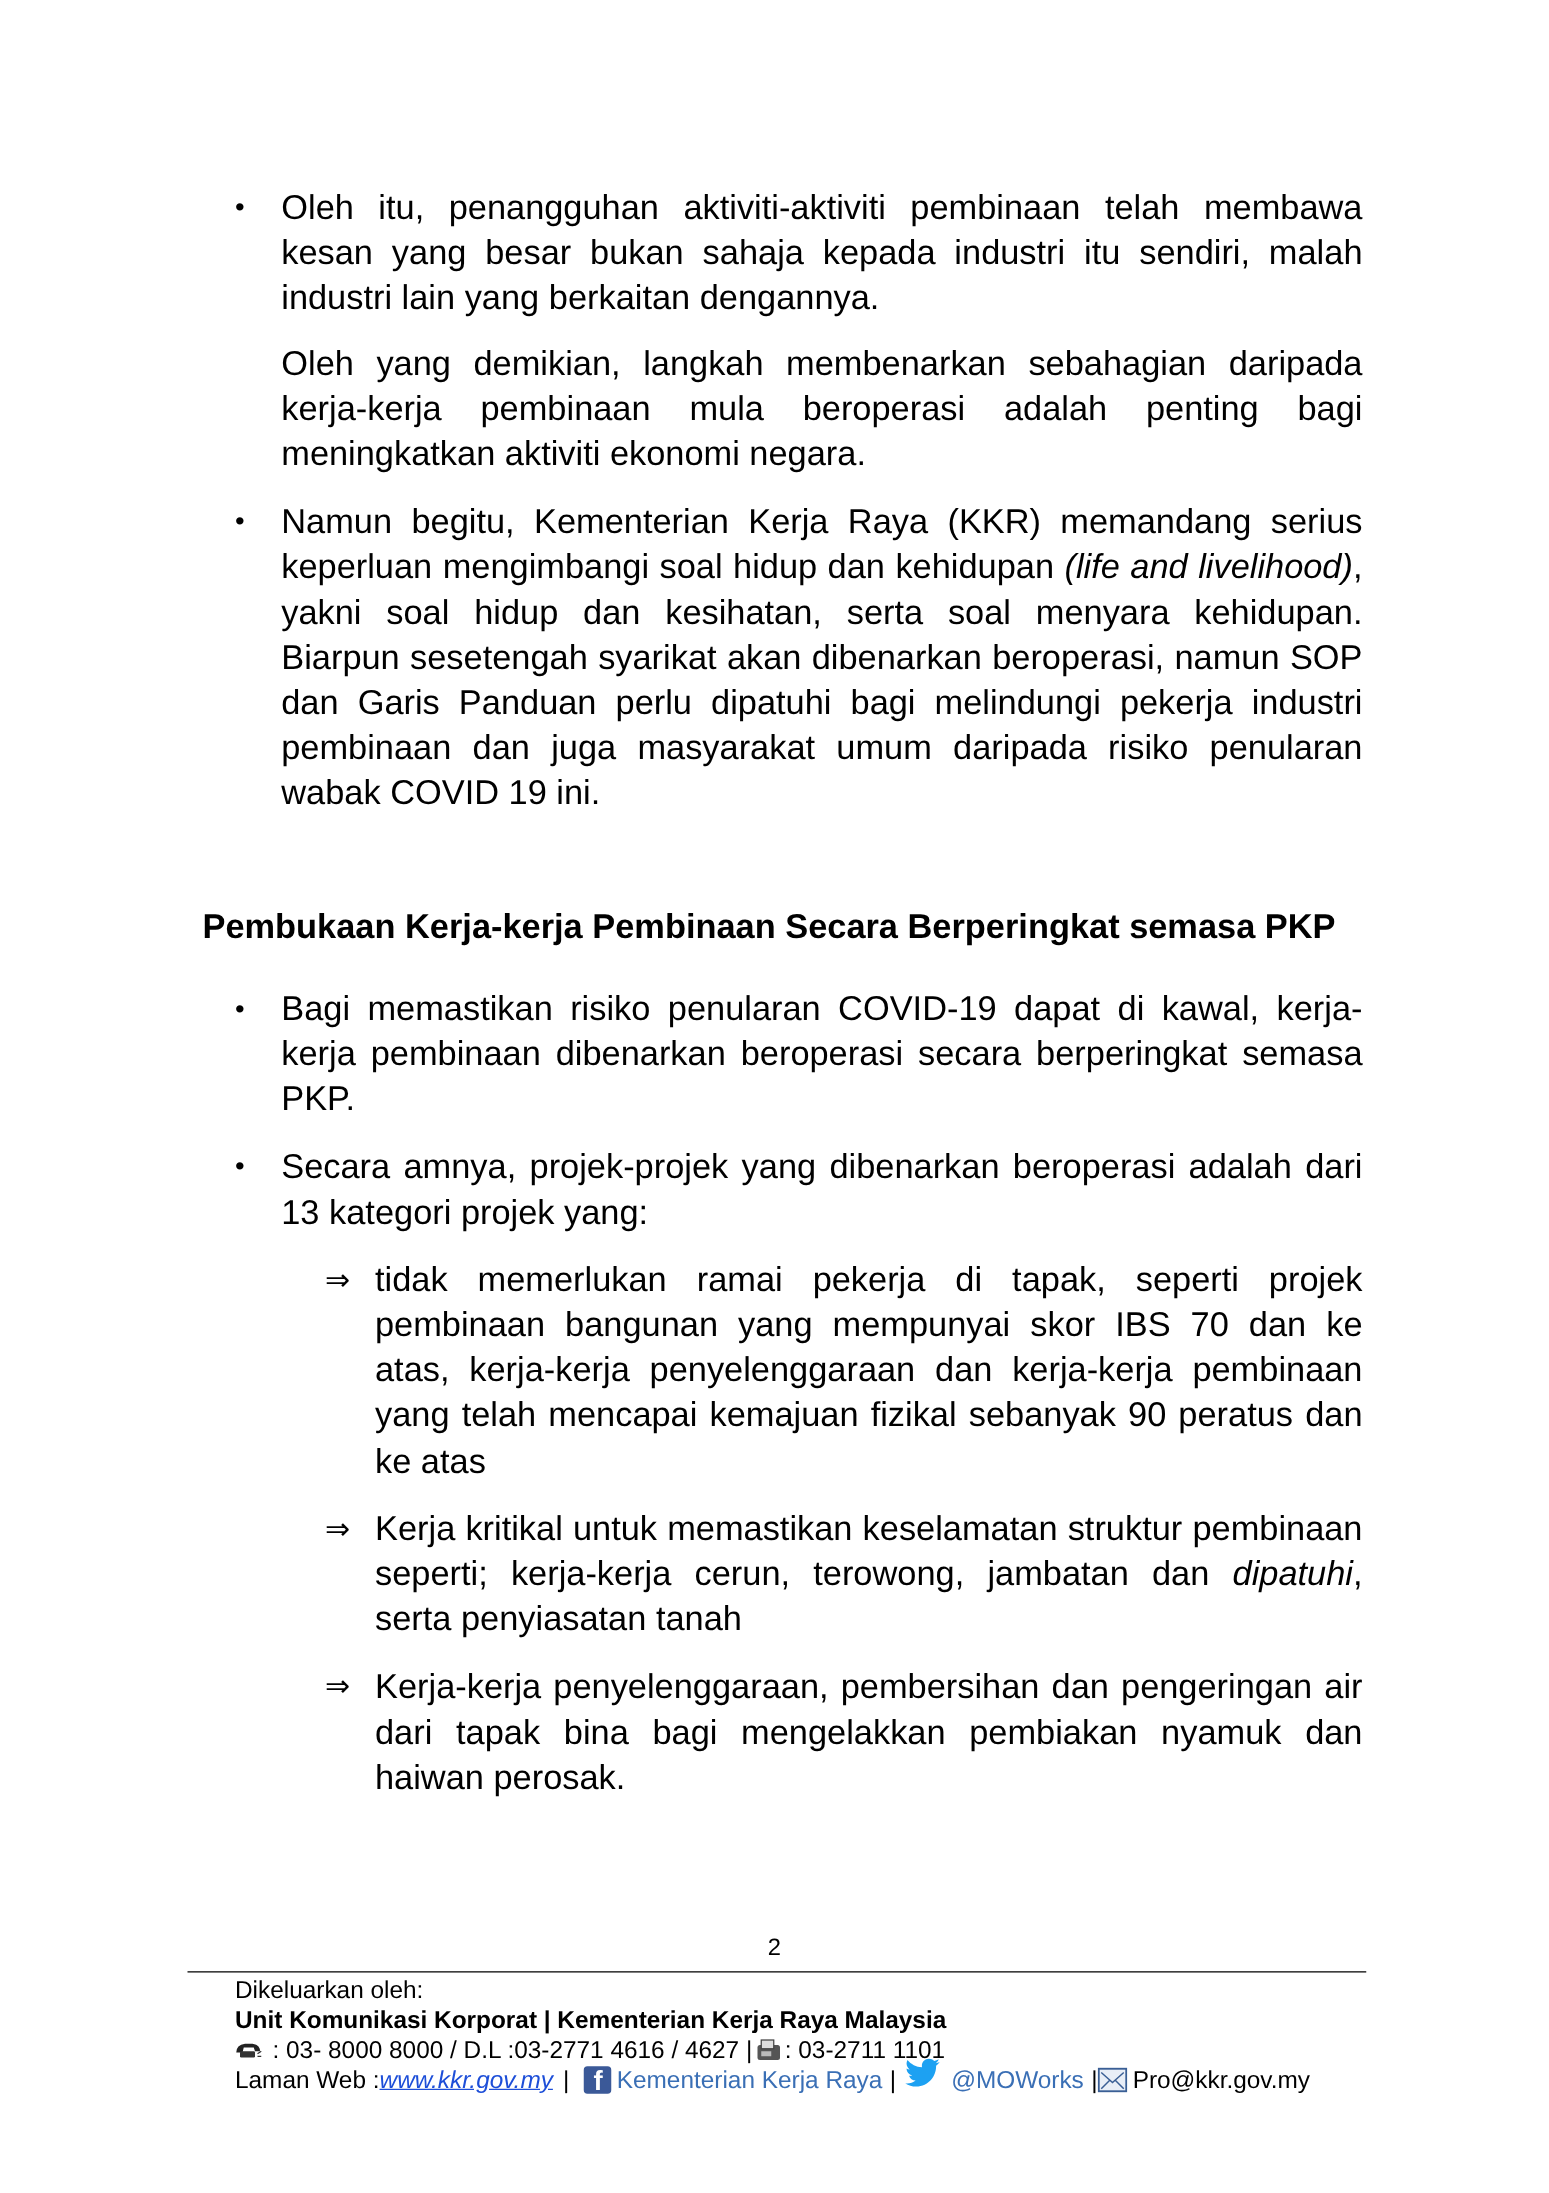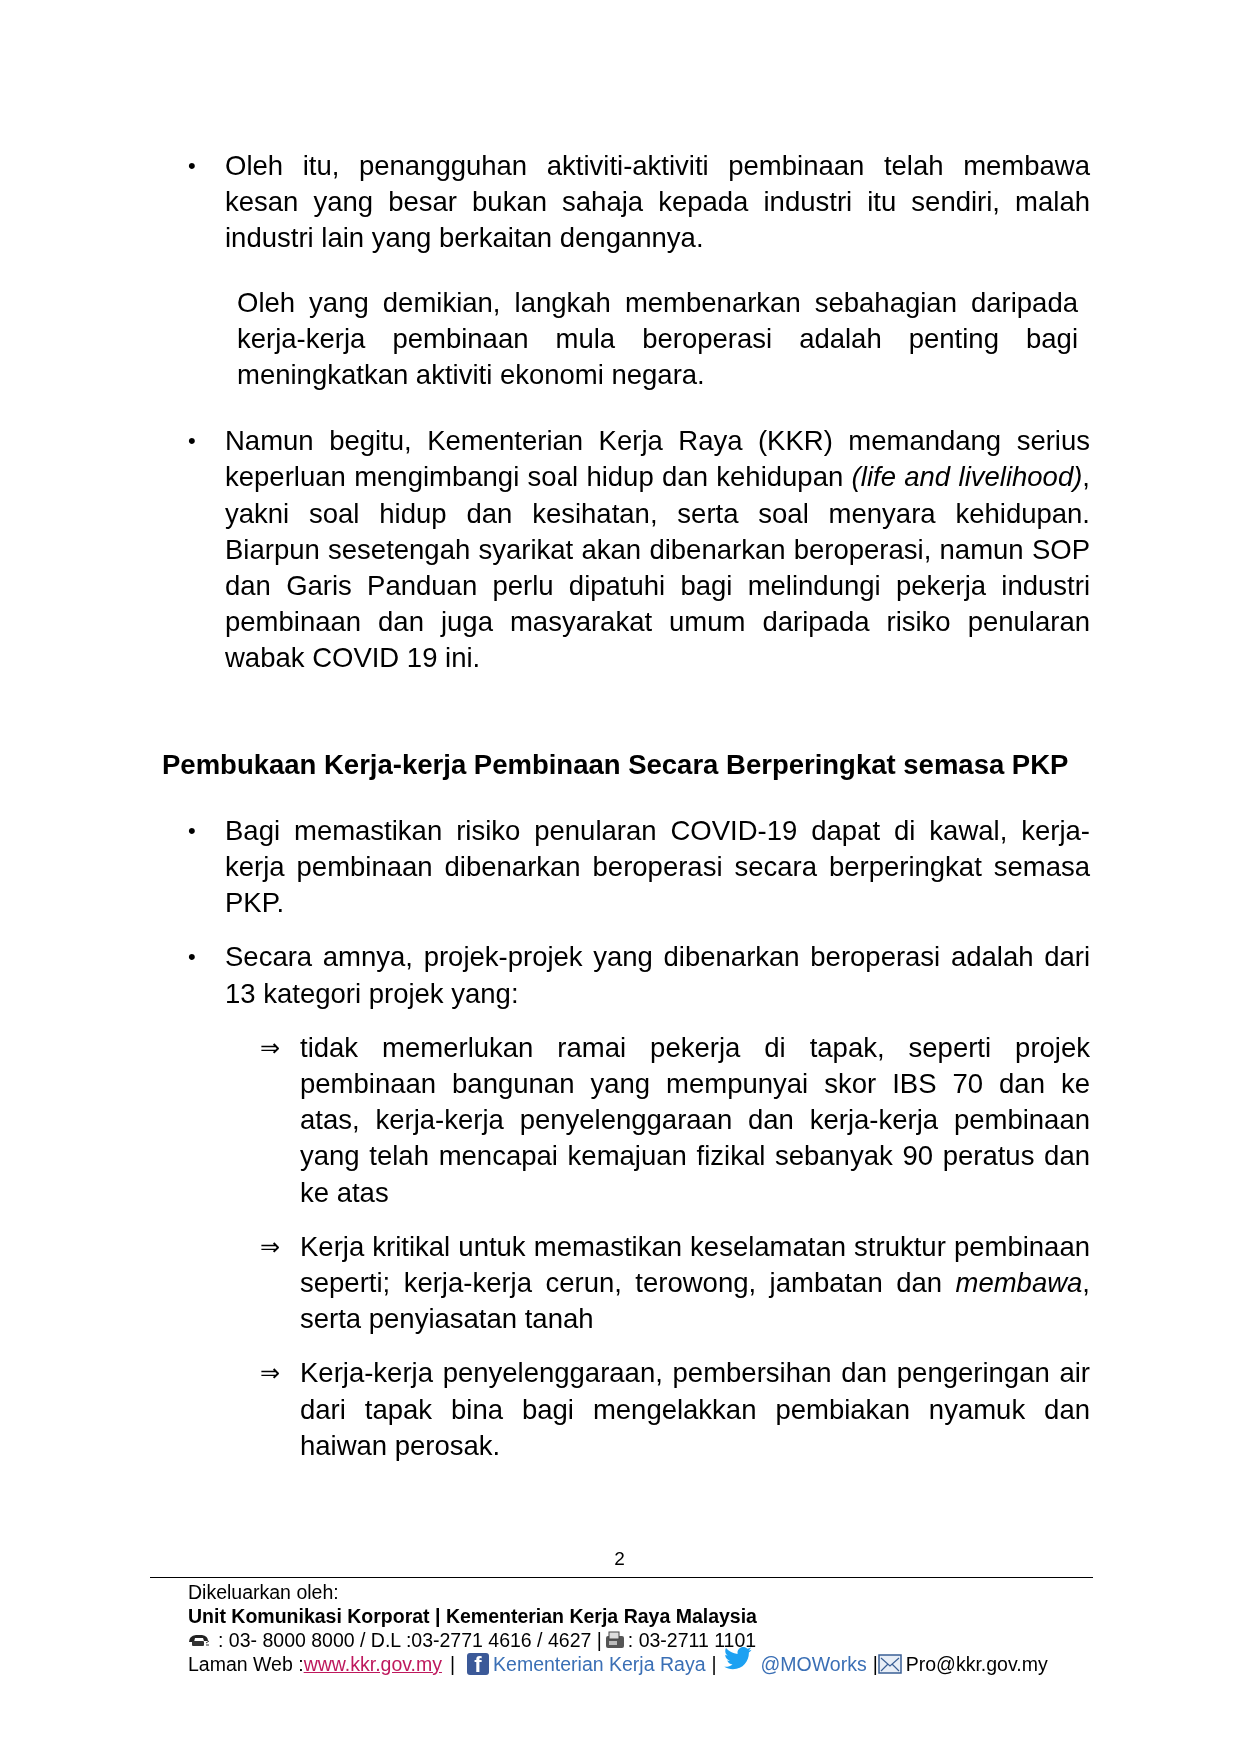--- a/index.html
+++ b/index.html
@@ -2,21 +2,21 @@
 <html><head>
 <meta charset="utf-8">
 <style>
   html, body { margin:0; padding:0; background:#ffffff; }
   body { width:1239px; height:1754px; position:relative; overflow:hidden; color:#000; }
   .page { position:absolute; left:0; top:0; width:1239px; height:1754px; }
   .body-text { position:absolute; left:150px; top:148px; width:940px;
     font-family:"Liberation Sans", sans-serif; font-size:27.5px; line-height:36.2px; }
   .bullet-item { position:relative; padding-left:75px; text-align:justify; margin:0; }
   .bullet-item .bullet { position:absolute; left:38px; top:0; font-size:22px; }
-  .para { padding-left:75px; text-align:justify; margin:12px; }
+  .para { padding-left:75px; text-align:justify; margin:0; }
   .gap-s { height:16px; }
   .gap-m { height:18px; }
   .gap-l { height:58px; }
   .heading { font-weight:bold; text-decoration-thickness:3px;
     text-underline-offset:4px; text-align:justify; margin:12px; padding-left:0; }
   .arrow-item { position:relative; padding-left:150px; text-align:justify; margin:0; }
   .arrow-item .arrow { position:absolute; left:110px; top:0; font-family:"DejaVu Sans", sans-serif; font-size:24px; }
   .arrow-item.first .txt { }
   em { font-style:italic;margin-top:12px; }
   .pagenum { position:absolute; left:0; width:1239px; top:1548px; text-align:center;
@@ -27,21 +27,21 @@
   .footer .bold { font-weight:bold; }
   .footer .row { white-space:nowrap; display:flex; align-items:center; height:24px; }
   .icon { display:inline-block; vertical-align:middle; }
   .phone-icon { width:22px; height:14px; margin-right:8px; }
   .fax-icon { width:22px; height:20px; margin:0 2px; }
   .fb-icon { width:22px; height:22px; background:#3b5998; border-radius:3px; color:#fff;
     font-weight:bold; font-family:"Liberation Sans", sans-serif; font-size:22px; line-height:24px;
     text-align:center; margin:0 4px 0 4px; overflow:hidden; }
   .tw-icon { width:34px; height:30px; margin:-10px 6px 0 4px; }
   .mail-icon { width:24px; height:22px; margin:0 4px 0 0; }
-  .link { color:#be185d; text-decoration:underline; }
+  .link { color:#1d4ed8; text-decoration:underline;font-style:italic; }
   .blue { color:#3a6fb5;text-align:right; }
   .sep { margin:0 8px; }
 </style>
 </head>
 <body>
 
 <div class="page">
 
   <div class="body-text">
 
@@ -73,21 +73,21 @@
     </p>
     <div class="gap-m"></div>
 
     <p class="arrow-item first">
       <span class="arrow">⇒</span>
       <span class="txt"> tidak memerlukan ramai pekerja di tapak, seperti projek pembinaan bangunan yang mempunyai skor IBS 70 dan ke atas, kerja-kerja penyelenggaraan dan kerja-kerja pembinaan yang telah mencapai  kemajuan fizikal sebanyak 90 peratus dan ke atas</span>
     </p>
     <div class="gap-m"></div>
     <p class="arrow-item">
       <span class="arrow">⇒</span>
-      <span>Kerja kritikal untuk memastikan keselamatan struktur pembinaan seperti; kerja-kerja cerun, terowong, jambatan dan </span><em>membawa</em><span>, serta penyiasatan tanah</span>
+      <span>Kerja kritikal untuk memastikan keselamatan struktur pembinaan seperti; kerja-kerja cerun, terowong, jambatan dan </span><em>dipatuhi</em><span>, serta penyiasatan tanah</span>
     </p>
     <div class="gap-m"></div>
     <p class="arrow-item">
       <span class="arrow">⇒</span>
       <span>Kerja-kerja penyelenggaraan, pembersihan dan pengeringan air dari tapak bina bagi mengelakkan pembiakan nyamuk dan haiwan perosak.</span>
     </p>
   </div>
 
   <div class="pagenum">2</div>
   <div class="rule"></div>

